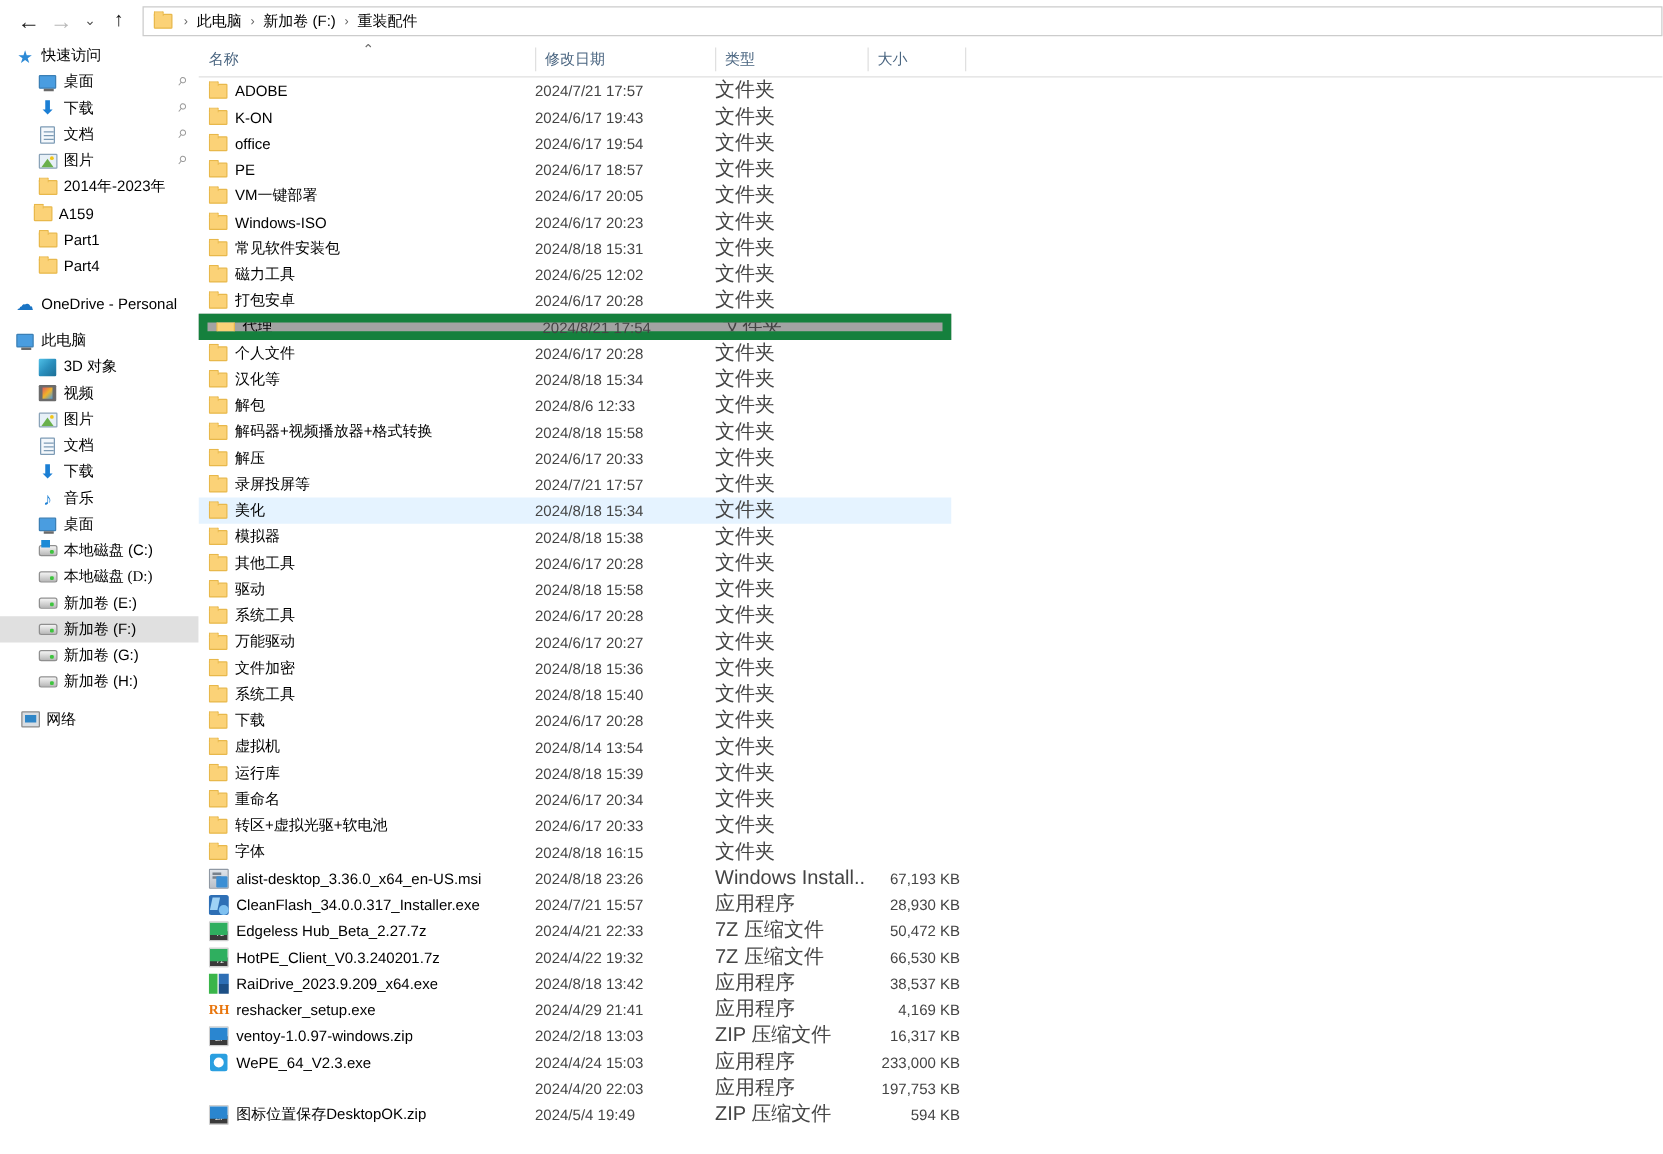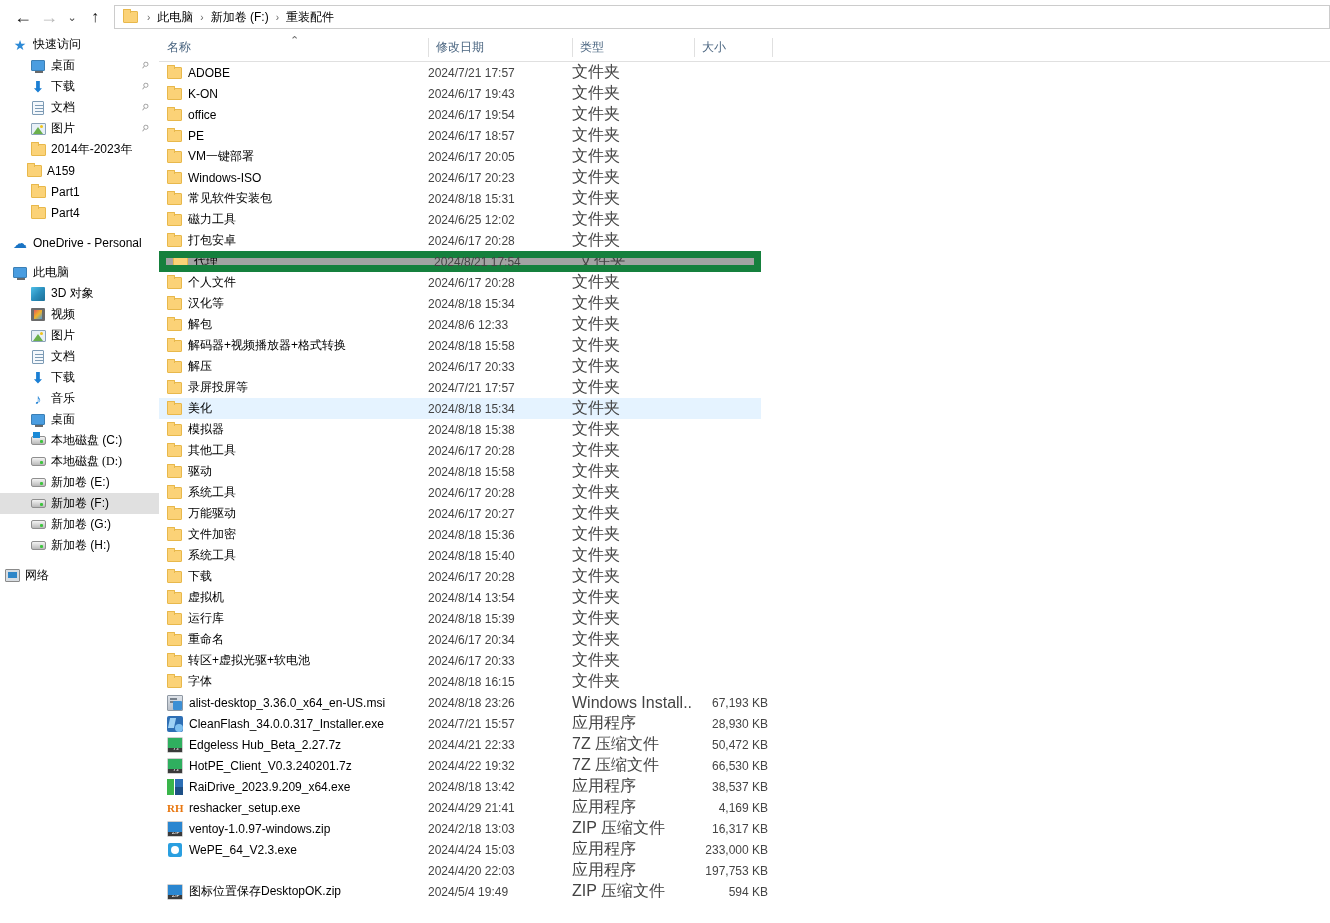--- a/index.html
+++ b/index.html
@@ -337,21 +337,21 @@
       </span>
       <span class="lbl">新加卷 (G:)</span>
     </div>
     <div class="navrow" style="padding-left: 30px;">
       <span class="ico">
         <span class="ic-hdd"></span>
       </span>
       <span class="lbl">新加卷 (H:)</span>
     </div>
     <div class="spacer8"></div>
-    <div class="navrow" style="padding-left: 4px;">
+    <div class="navrow" style="padding-left: 16px;">
       <span class="ico">
         <span class="ic-net"></span>
       </span>
       <span class="lbl">网络</span>
     </div>
   </div>
 
 <div id="content">
   <div id="colhdr">
     <div class="coldiv" style="left:269px"></div>

